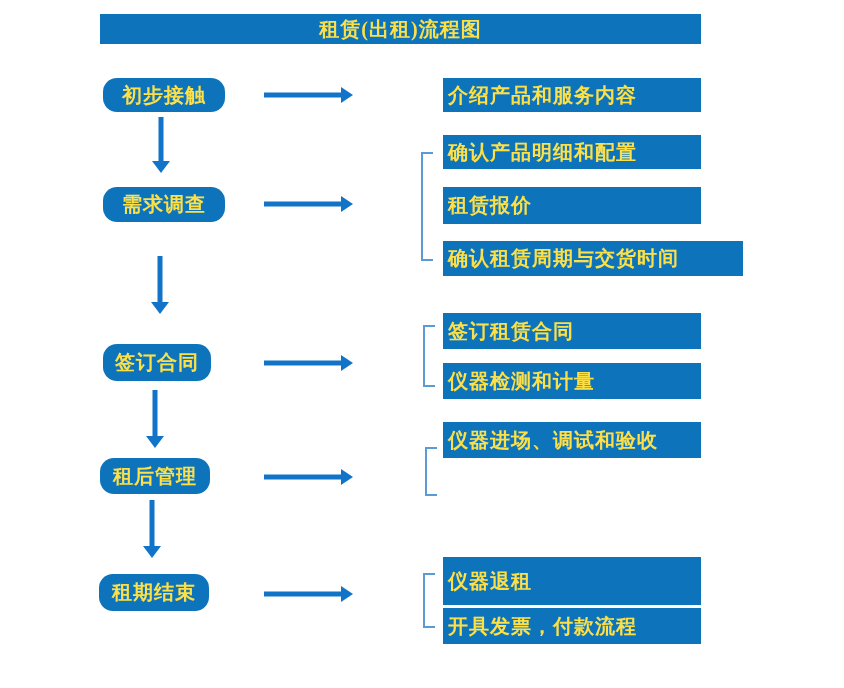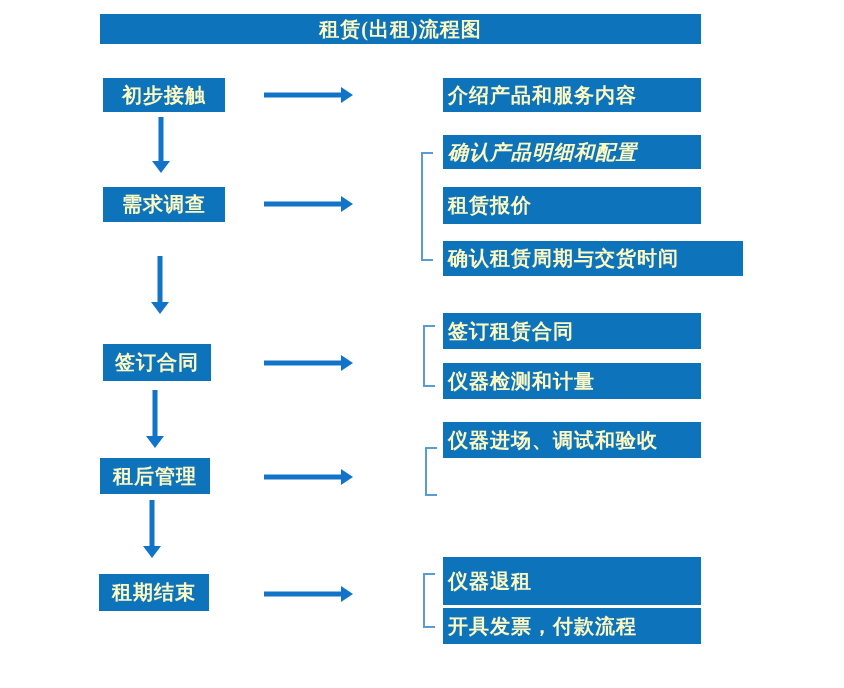--- a/index.html
+++ b/index.html
@@ -6,31 +6,31 @@
   #canvas {
     position:relative;
     width:844px; height:688px;
     background:#ffffff;
     font-family:"Liberation Serif","DejaVu Serif",serif;
     overflow:hidden;
   }
   .box {
     position:absolute;
     background:var(--box-blue);
-    color:#fef9c3;
+    color:#fde047;
     font-weight:bold;
     font-size:20px;
     display:flex;
     align-items:center;
     box-sizing:border-box;
     letter-spacing:1px;
     white-space:nowrap;
   }
   .title-bar { justify-content:center; }
-  .left-box  { justify-content:center; }
+  .left-box  { justify-content:center;border-radius:14px; }
   .right-box { justify-content:flex-start; padding-left:5px; }
   
   .v-arrow { position:absolute; width:20px; }
   .v-arrow .shaft {
     position:absolute; left:50%; transform:translateX(-50%);
     top:0; bottom:11px; width:5px; background:var(--arrow-blue);
   }
   .v-arrow .head {
     position:absolute; left:50%; transform:translateX(-50%);
     bottom:0; width:0; height:0;
@@ -111,21 +111,21 @@
     <div class="head"></div>
   </div>
 
   <div class="bracket" style="left:421px; top:152px; width:12px; height:109px;"></div>
   <div class="bracket" style="left:423px; top:325px; width:12px; height:62px;"></div>
   <div class="bracket" style="left:425px; top:447px; width:12px; height:49px;"></div>
   <div class="bracket" style="left:423px; top:573px; width:12px; height:55px;"></div>
 
   <div class="box right-box" style="left:443px; top:78px; width:258px; height:34px;">介绍产品和服务内容</div>
 
-  <div class="box right-box" style="left:443px; top:135px; width:258px; height:34px;font-style:italic;">确认产品明细和配置</div>
+  <div class="box right-box" style="left:443px; top:135px; width:258px; height:34px;">确认产品明细和配置</div>
   <div class="box right-box" style="left:443px; top:187px; width:258px; height:37px;">租赁报价</div>
   <div class="box right-box" style="left:443px; top:241px; width:300px; height:35px;">确认租赁周期与交货时间</div>
 
   <div class="box right-box" style="left:443px; top:313px; width:258px; height:36px;">签订租赁合同</div>
   <div class="box right-box" style="left:443px; top:363px; width:258px; height:36px;">仪器检测和计量</div>
 
   <div class="box right-box" style="left:443px; top:422px; width:258px; height:36px;">仪器进场、调试和验收</div>
 
   <div class="box right-box" style="left:443px; top:557px; width:258px; height:48px;">仪器退租</div>
   <div class="box right-box" style="left:443px; top:608px; width:258px; height:36px;">开具发票，付款流程</div>

